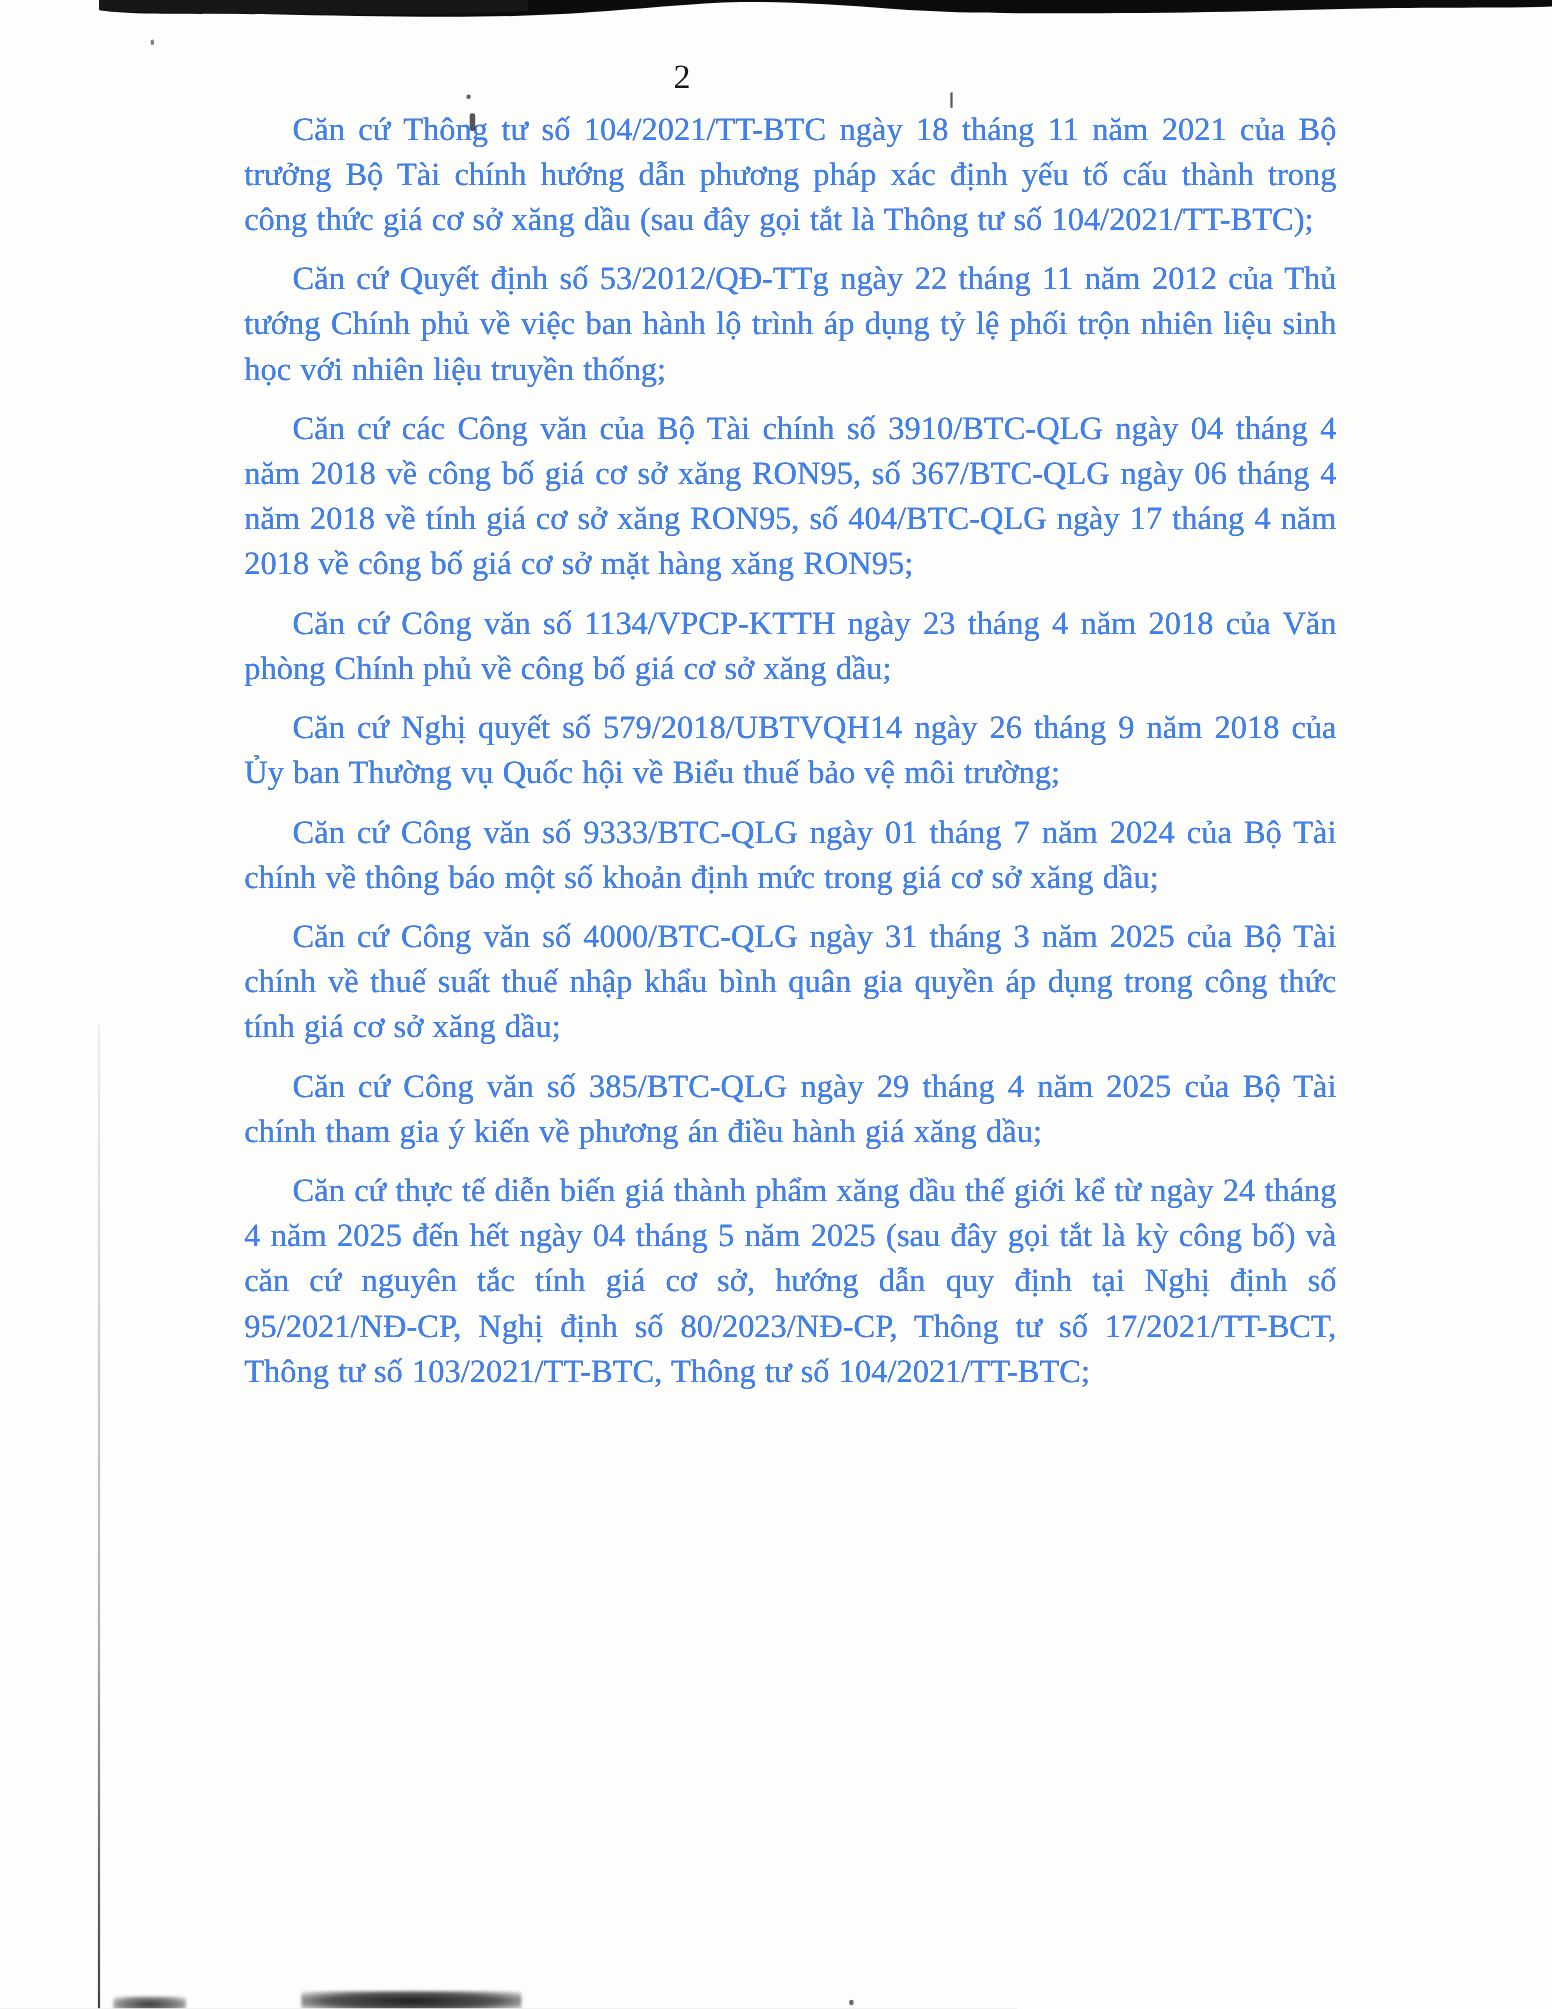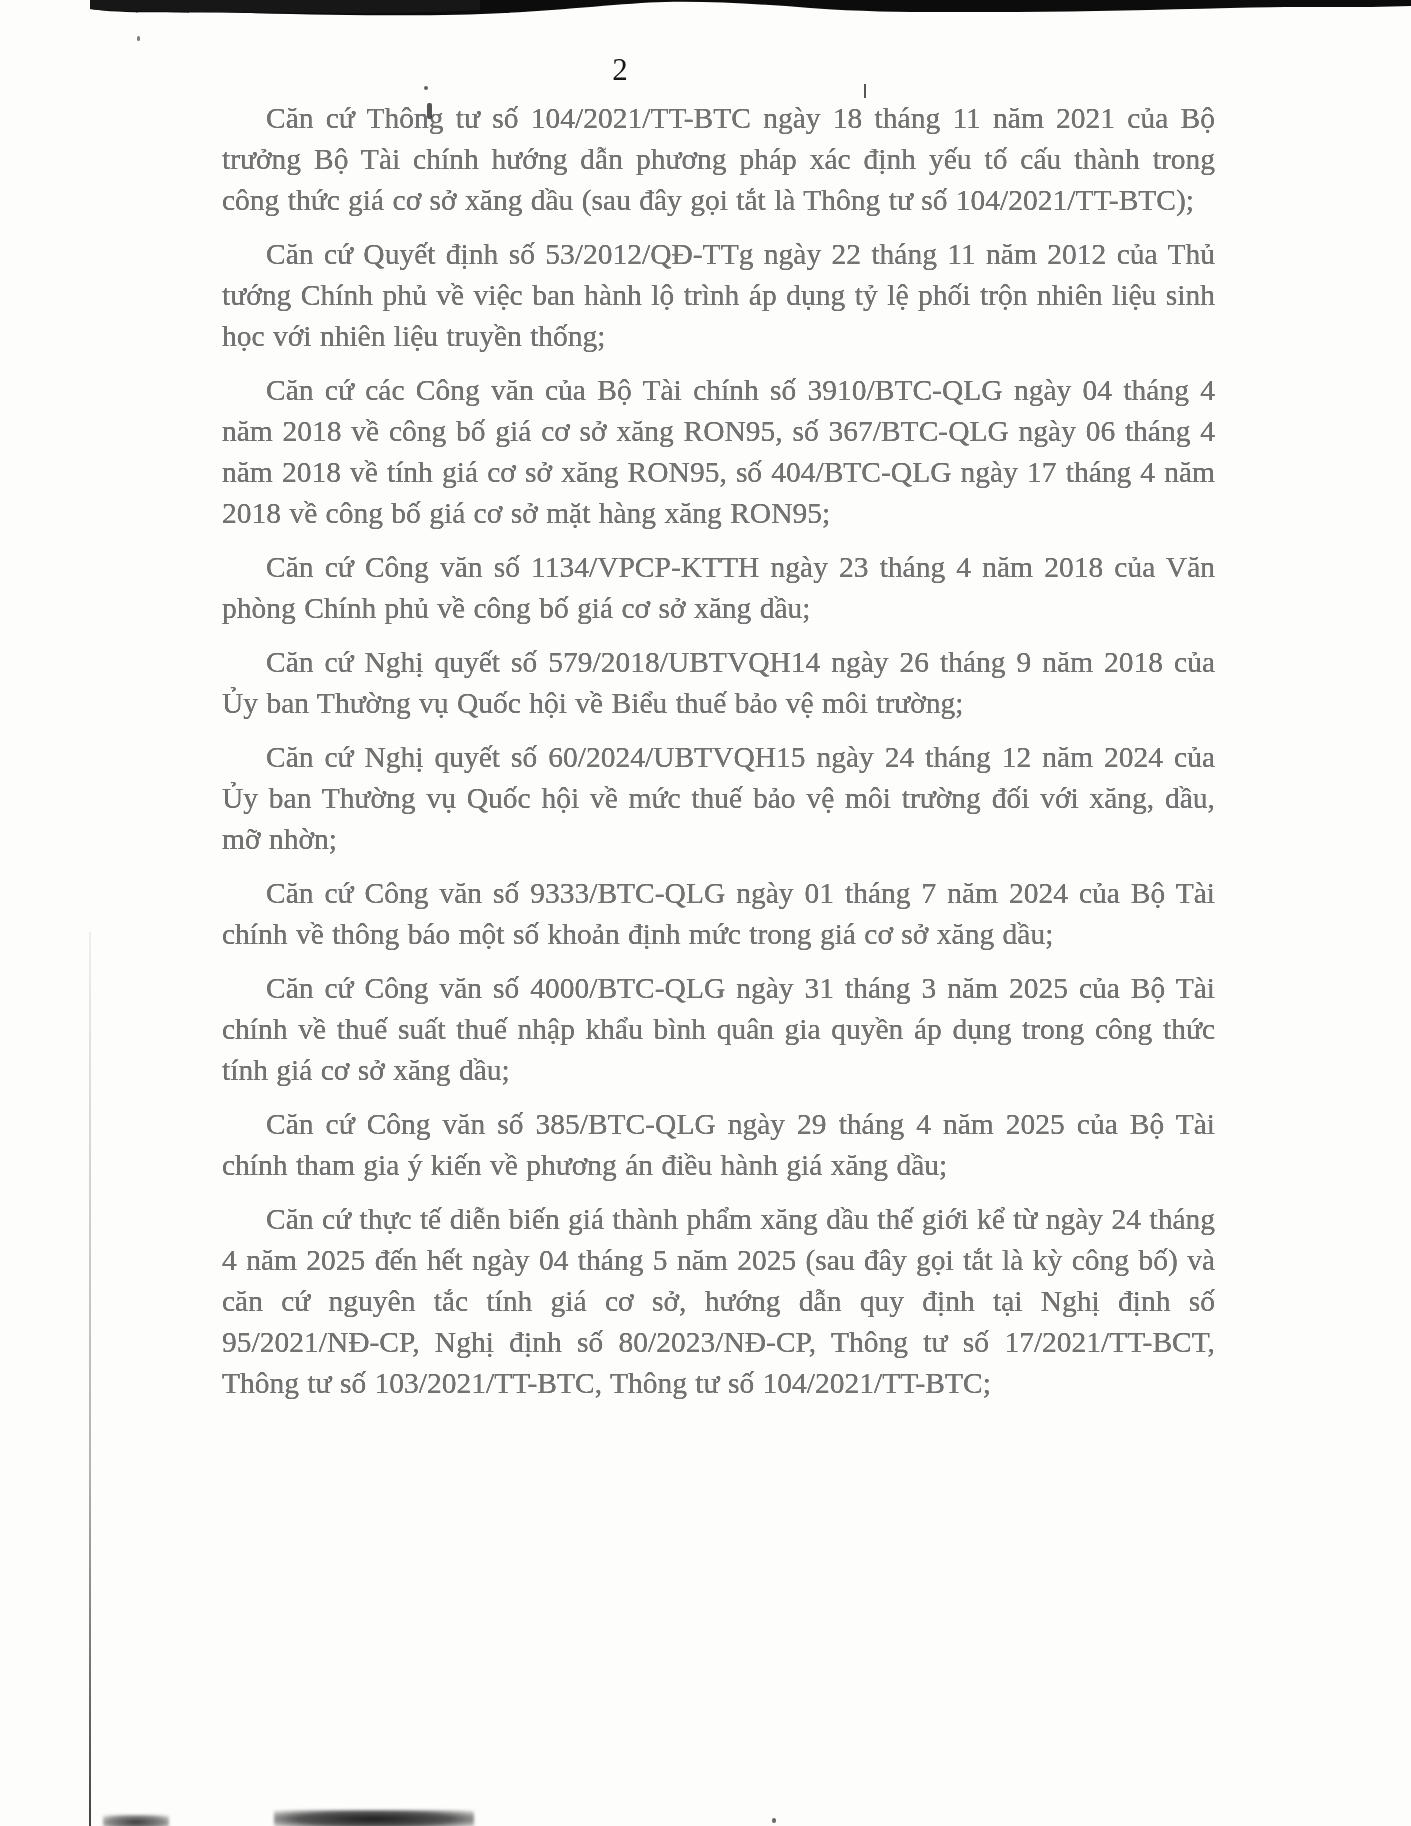--- a/index.html
+++ b/index.html
@@ -19,21 +19,21 @@
   }
   .content{
     position:absolute;top:98px;left:222px;width:993px;
   }
   .content p{
     margin:0 0 13px 0;
     font-size:29.5px;
     line-height:41px;
     text-align:justify;
     text-indent:44px;
-    color:#737373;
+    color:#3b82f6;
     text-shadow:0 0 0.6px rgba(10,10,10,0.75);
     word-spacing:1px;
   }
   .left-line{
     position:absolute;left:89px;top:932px;width:2px;height:894px;
     background:linear-gradient(to bottom, rgba(40,40,40,0.07), rgba(40,40,40,0.35) 60%, rgba(20,20,20,0.8));
   }
   .smudge{position:absolute;filter:blur(1.5px);}
   .smudge-a{left:103px;top:1815px;width:66px;height:14px;background:radial-gradient(ellipse at center,#3a3a3a 0%,#8a8a8a 60%,transparent 100%);}
   .smudge-b{left:274px;top:1810px;width:200px;height:18px;background:radial-gradient(ellipse at center,#1d1d1d 0%,#555 55%,transparent 100%);}
@@ -62,21 +62,20 @@
   </svg>
 
   <div class="page-number">2</div>
 
   <div class="content">
     <p>Căn cứ Thông tư số 104/2021/TT-BTC ngày 18 tháng 11 năm 2021 của Bộ trưởng Bộ Tài chính hướng dẫn phương pháp xác định yếu tố cấu thành trong công thức giá cơ sở xăng dầu (sau đây gọi tắt là Thông tư số 104/2021/TT-BTC);</p>
     <p>Căn cứ Quyết định số 53/2012/QĐ-TTg ngày 22 tháng 11 năm 2012 của Thủ tướng Chính phủ về việc ban hành lộ trình áp dụng tỷ lệ phối trộn nhiên liệu sinh học với nhiên liệu truyền thống;</p>
     <p>Căn cứ các Công văn của Bộ Tài chính số 3910/BTC-QLG ngày 04 tháng 4 năm 2018 về công bố giá cơ sở xăng RON95, số 367/BTC-QLG ngày 06 tháng 4 năm 2018 về tính giá cơ sở xăng RON95, số 404/BTC-QLG ngày 17 tháng 4 năm 2018 về công bố giá cơ sở mặt hàng xăng RON95;</p>
     <p>Căn cứ Công văn số 1134/VPCP-KTTH ngày 23 tháng 4 năm 2018 của Văn phòng Chính phủ về công bố giá cơ sở xăng dầu;</p>
     <p>Căn cứ Nghị quyết số 579/2018/UBTVQH14 ngày 26 tháng 9 năm 2018 của Ủy ban Thường vụ Quốc hội về Biểu thuế bảo vệ môi trường;</p>
-    <p>Căn cứ Nghị quyết số 60/2024/UBTVQH15 ngày 24 tháng 12 năm 2024 của Ủy ban Thường vụ Quốc hội về mức thuế bảo vệ môi trường đối với xăng, dầu, mỡ nhờn;</p>
     <p>Căn cứ Công văn số 9333/BTC-QLG ngày 01 tháng 7 năm 2024 của Bộ Tài chính về thông báo một số khoản định mức trong giá cơ sở xăng dầu;</p>
     <p>Căn cứ Công văn số 4000/BTC-QLG ngày 31 tháng 3 năm 2025 của Bộ Tài chính về thuế suất thuế nhập khẩu bình quân gia quyền áp dụng trong công thức tính giá cơ sở xăng dầu;</p>
     <p>Căn cứ Công văn số 385/BTC-QLG ngày 29 tháng 4 năm 2025 của Bộ Tài chính tham gia ý kiến về phương án điều hành giá xăng dầu;</p>
     <p>Căn cứ thực tế diễn biến giá thành phẩm xăng dầu thế giới kể từ ngày 24 tháng 4 năm 2025 đến hết ngày 04 tháng 5 năm 2025 (sau đây gọi tắt là kỳ công bố) và căn cứ nguyên tắc tính giá cơ sở, hướng dẫn quy định tại Nghị định số 95/2021/NĐ-CP, Nghị định số 80/2023/NĐ-CP, Thông tư số 17/2021/TT-BCT, Thông tư số 103/2021/TT-BTC, Thông tư số 104/2021/TT-BTC;</p>
   </div>
 
   <div class="left-line"></div>
 
   <div class="smudge smudge-a"></div>
   <div class="smudge smudge-b"></div>

